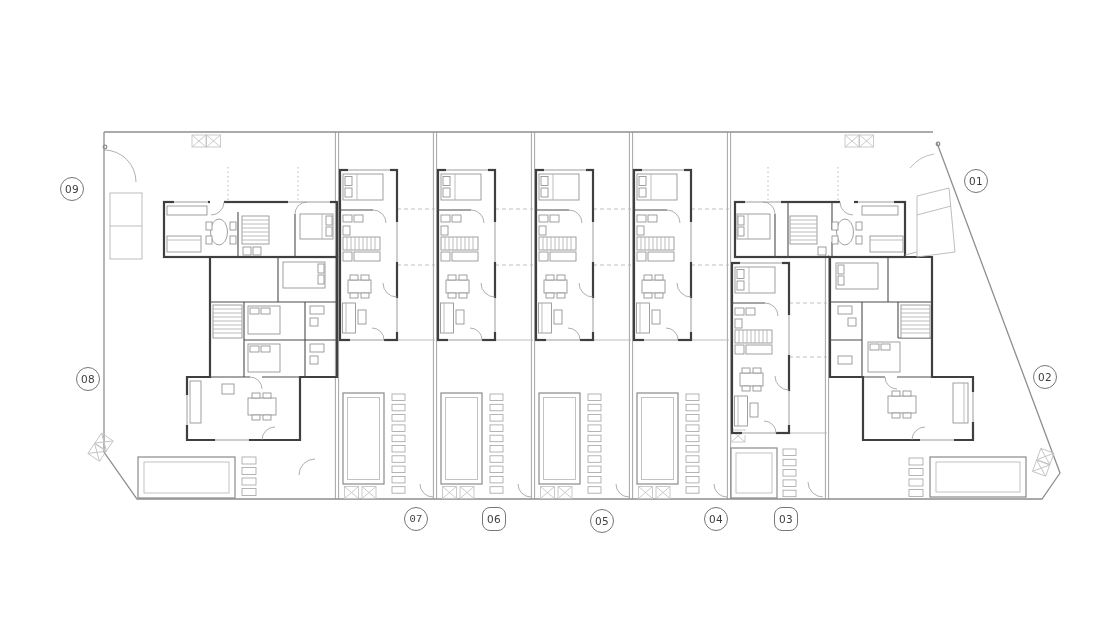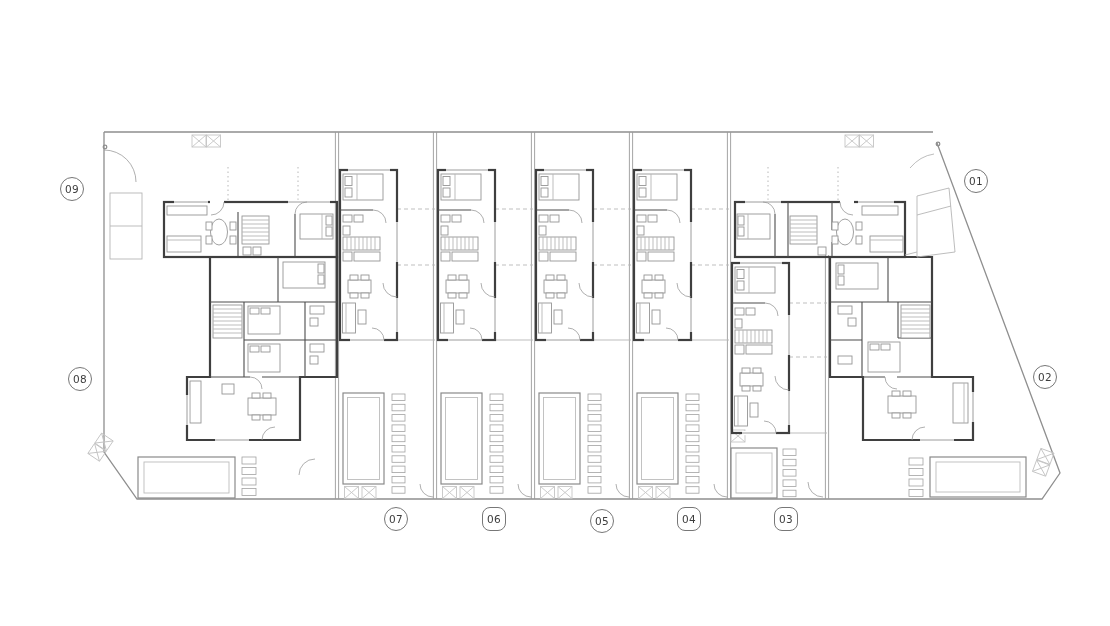--- a/index.html
+++ b/index.html
@@ -335,20 +335,20 @@
   <g>
     <path class="furnl" d="M917,196 L949,188 L955,252 L917,257 Z M917,215 L951,206"></path>
     <line class="furnl" x1="905" y1="255" x2="917" y2="252"></line>
   </g>
 
 </svg>
 
 <div class="ulabel" style="left:964px;top:169px;">01</div>
 <div class="ulabel" style="left:1033px;top:365px;">02</div>
 <div class="ulabel" style="left:774px;top:507px;border-radius:8px;">03</div>
-<div class="ulabel" style="left:677px;top:507px;border-radius:8px;">04</div>
+<div class="ulabel" style="left:704px;top:507px;">04</div>
 <div class="ulabel" style="left:578px;top:509px;margin-left:12px;">05</div>
 <div class="ulabel" style="left:482px;top:507px;border-radius:8px;">06</div>
-<div class="ulabel" style="left:384px;top:507px;">07</div>
-<div class="ulabel" style="left:68px;top:367px;">08</div>
+<div class="ulabel" style="left:404px;top:507px;font-family:Liberation Mono, monospace;">07</div>
+<div class="ulabel" style="left:76px;top:367px;">08</div>
 <div class="ulabel" style="left:60px;top:177px;">09</div>
 
 </div>
 
 </body></html>

